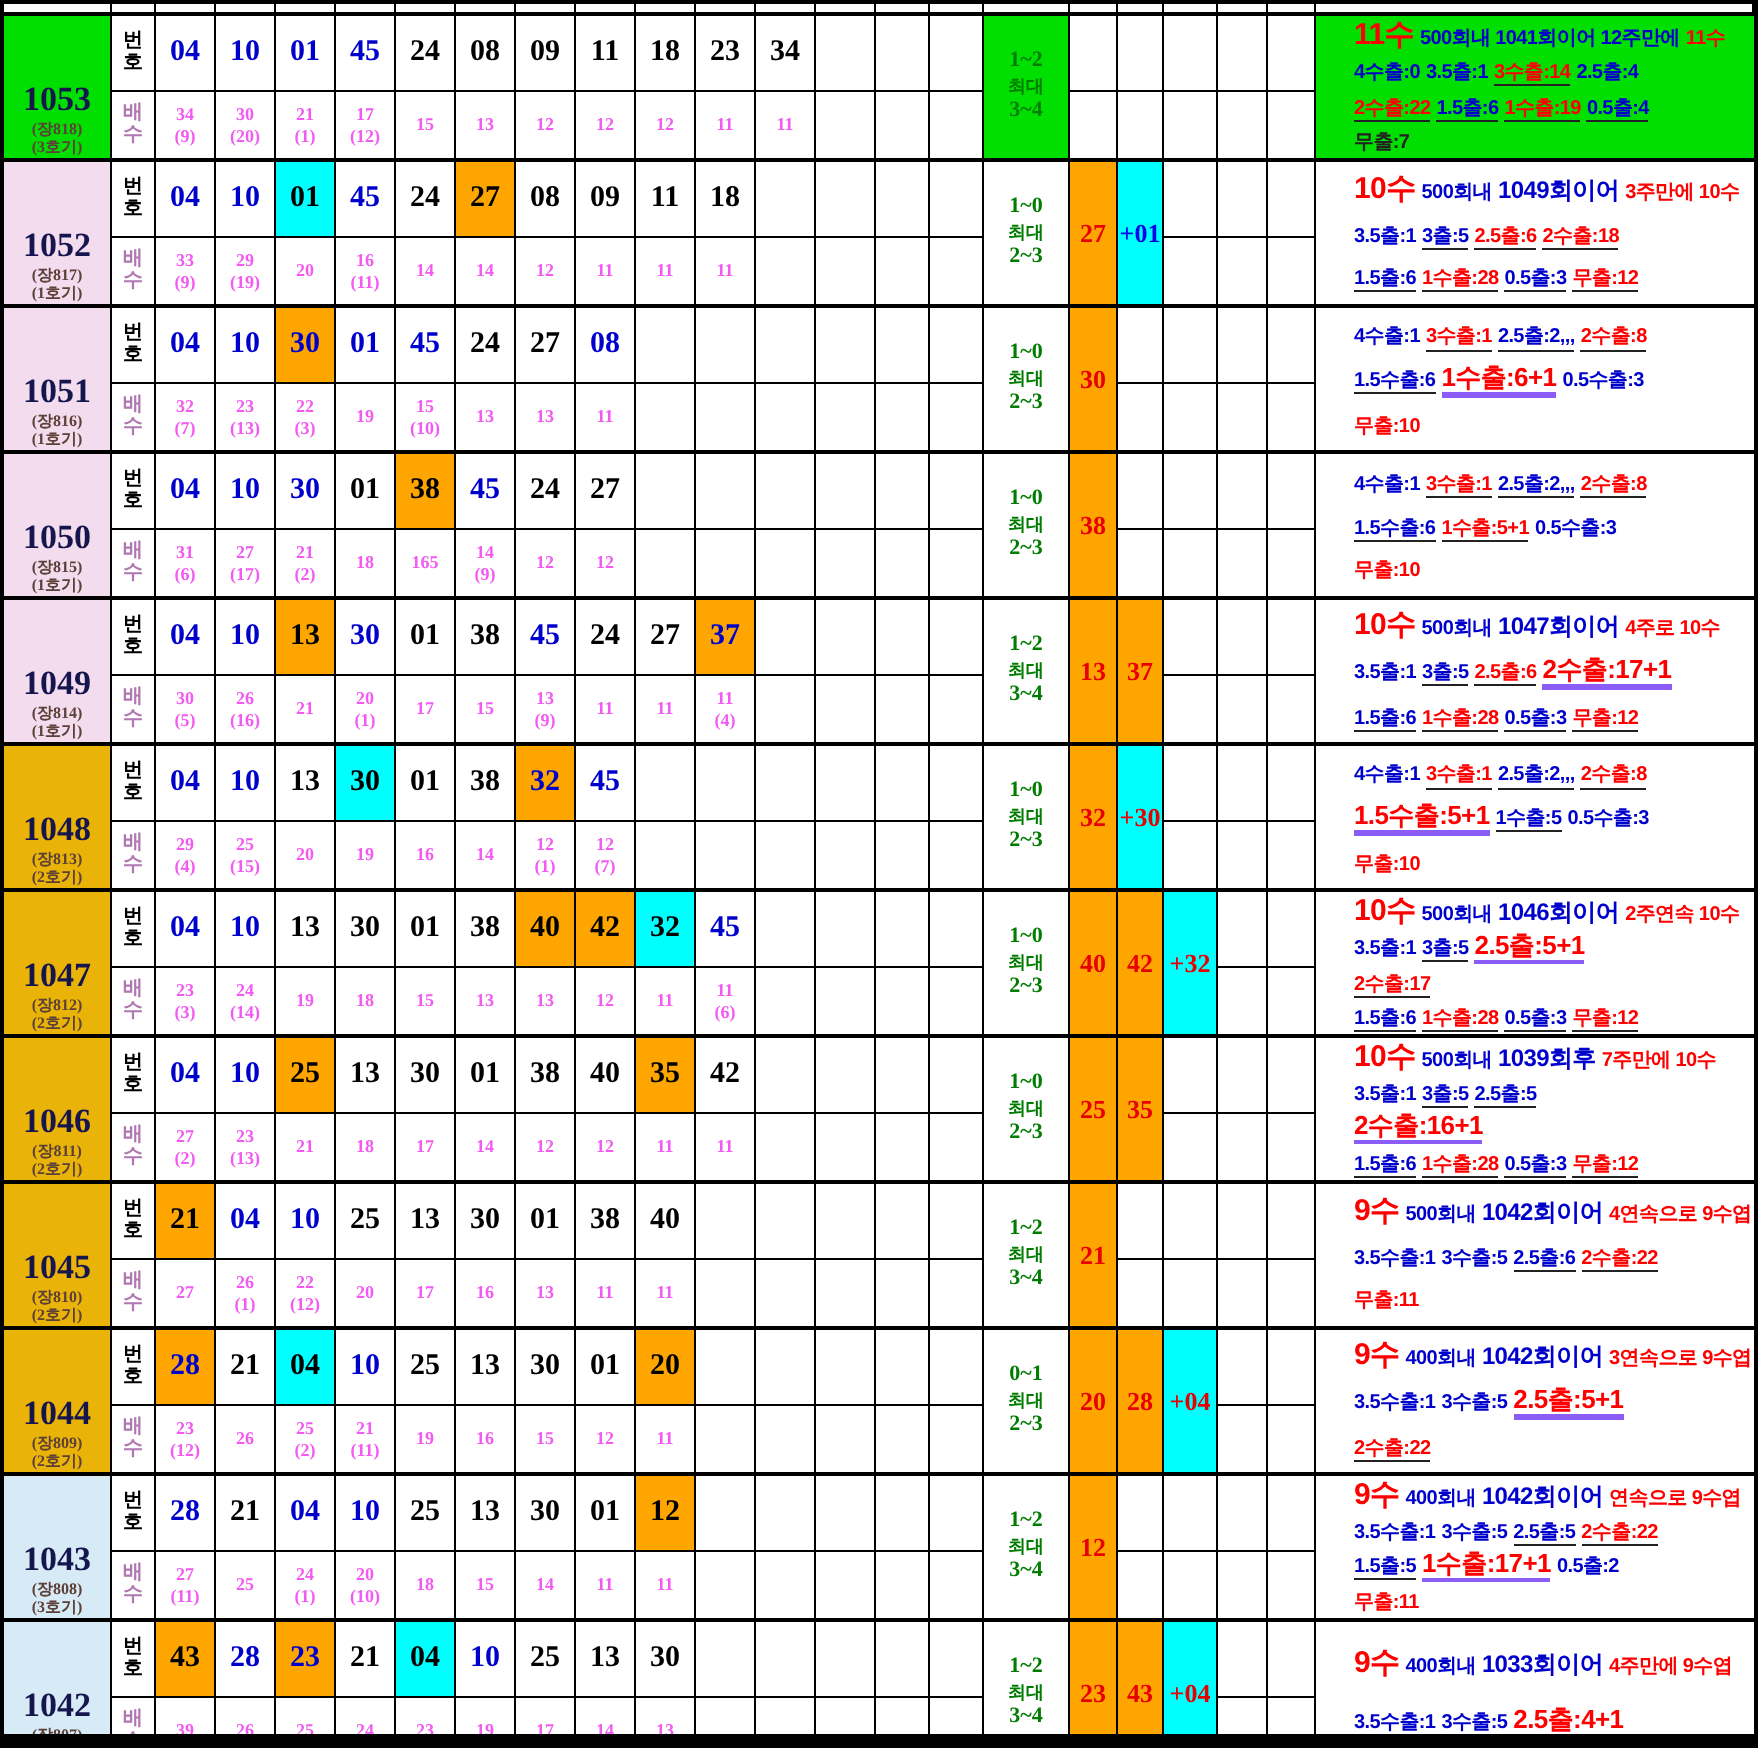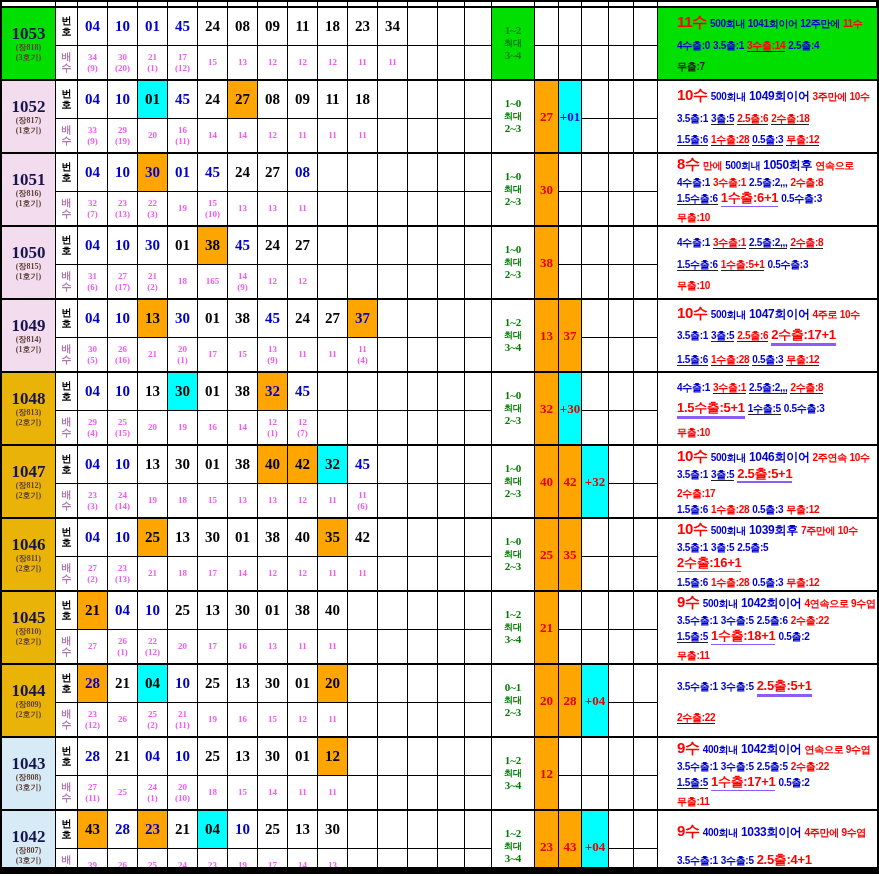--- a/index.html
+++ b/index.html
@@ -8,21 +8,21 @@
   .row{display:flex;height:73px;border-bottom:2px solid #000;box-sizing:border-box;background:#fff}
   .sliver{height:6px}
   .scol{border-right:1px solid #000;box-sizing:border-box;height:100%;flex:0 0 auto}
   .snote{flex:1}
   .col{display:flex;flex-direction:column;border-right:1px solid #000;box-sizing:border-box;flex:0 0 auto}
   .top{flex:0 0 37px;border-bottom:1px solid #000;display:flex;align-items:center;justify-content:center}
   .bot{flex:1;display:flex;align-items:center;justify-content:center}
   .w-lab{width:22px}.w-num{width:30px}.w-f1{width:27px}.w-a{width:24px}.w-b{width:23px}
   .w-c{width:27px}.w-d{width:25px}.w-e{width:24px}
   .idcell{width:54px;flex:0 0 54px;border-right:1px solid #000;box-sizing:border-box;display:flex;
-    flex-direction:column;align-items:center;justify-content:center}
+    flex-direction:column;align-items:center;justify-content:flex-end}
   .idnum{font-size:17px;font-weight:bold;color:#16164f;line-height:1.1}
   .idsub{font-size:8px;font-weight:bold;color:#5d4037;line-height:1.2}
   .lab{white-space:pre-line;text-align:center;font-weight:bold;line-height:1.05}
   .labnum{font-size:10px;color:#000}
   .labmul{font-size:10px;color:#b078b0}
   .ncell{font-size:15px;font-weight:bold;width:100%;height:100%;display:flex;align-items:center;justify-content:center}
   .c-blue{color:#0000CD}.c-black{color:#000}
   .bg-orange{background:#FFA500}.bg-cyan{background:#00FFFF}
   .mcell{font-size:9px;font-weight:bold;color:#F25AF2;white-space:pre-line;text-align:center;line-height:1.15}
   .rangecell{width:43px;flex:0 0 43px;display:flex;flex-direction:column;align-items:center;justify-content:center;
@@ -193,20 +193,21 @@
         <div class="top"></div>
         <div class="bot"></div>
       </div>
       <div class="col w-e">
         <div class="top"></div>
         <div class="bot"></div>
       </div>
       <div class="notecell">
         <div class="note-line"><span class="sg sg-rlg">11수</span><span class="sg sg-b">500회내 1041회이어 12주만에</span><span class="sg sg-r">11수</span></div>
         <div class="note-line"><span class="sg sg-b">4수출:0</span><span class="sg sg-b">3.5출:1</span><span class="sg sg-ru">3수출:14</span><span class="sg sg-b">2.5출:4</span></div>
+        <div class="note-line"><span class="sg sg-ru">2수출:22</span><span class="sg sg-bu">1.5출:6</span><span class="sg sg-ru">1수출:19</span><span class="sg sg-bu">0.5출:4</span></div>
         <div class="note-line"><span class="sg sg-k">무출:7</span></div>
       </div>
     </div>
     <div class="row theme-pink">
       <div class="idcell">
         <div class="idnum">1052</div>
         <div class="idsub">(장817)</div>
         <div class="idsub">(1호기)</div>
       </div>
       <div class="col w-lab">
@@ -423,21 +424,20 @@
       </div>
       <div class="col w-d">
         <div class="top"></div>
         <div class="bot"></div>
       </div>
       <div class="col w-e">
         <div class="top"></div>
         <div class="bot"></div>
       </div>
       <div class="notecell">
-        <div class="note-line"><span class="sg sg-rlg">8수</span><span class="sg sg-r">만에</span><span class="sg sg-b">500회내</span><span class="sg sg-bb">1050회후</span><span class="sg sg-r">연속으로</span></div>
         <div class="note-line"><span class="sg sg-b">4수출:1</span><span class="sg sg-ru">3수출:1</span><span class="sg sg-bu">2.5출:2,,,</span><span class="sg sg-ru">2수출:8</span></div>
         <div class="note-line"><span class="sg sg-bu">1.5수출:6</span><span class="sg sg-rbu">1수출:6+1</span><span class="sg sg-b">0.5수출:3</span></div>
         <div class="note-line"><span class="sg sg-r">무출:10</span></div>
       </div>
     </div>
     <div class="row theme-pink">
       <div class="idcell">
         <div class="idnum">1050</div>
         <div class="idsub">(장815)</div>
         <div class="idsub">(1호기)</div>
@@ -1119,21 +1119,20 @@
         <div class="top"></div>
         <div class="bot"></div>
       </div>
       <div class="col w-e">
         <div class="top"></div>
         <div class="bot"></div>
       </div>
       <div class="notecell">
         <div class="note-line"><span class="sg sg-rlg">9수</span><span class="sg sg-b">500회내</span><span class="sg sg-bb">1042회이어</span><span class="sg sg-r">4연속으로 9수엽</span></div>
         <div class="note-line"><span class="sg sg-b">3.5수출:1</span><span class="sg sg-b">3수출:5</span><span class="sg sg-bu">2.5출:6</span><span class="sg sg-ru">2수출:22</span></div>
-        <div class="note-line"><span class="sg sg-bu">1.5출:5</span><span class="sg sg-rbu">1수출:18+1</span><span class="sg sg-b">0.5출:2</span></div>
         <div class="note-line"><span class="sg sg-r">무출:11</span></div>
       </div>
     </div>
     <div class="row theme-lgreen">
       <div class="idcell">
         <div class="idnum">1044</div>
         <div class="idsub">(장809)</div>
         <div class="idsub">(2호기)</div>
       </div>
       <div class="col w-lab">
@@ -1229,20 +1228,21 @@
       <div class="markcell w-c bg-cyan mark-red">+04</div>
       <div class="col w-d">
         <div class="top"></div>
         <div class="bot"></div>
       </div>
       <div class="col w-e">
         <div class="top"></div>
         <div class="bot"></div>
       </div>
       <div class="notecell">
+        <div class="note-line"><span class="sg sg-rlg">9수</span><span class="sg sg-b">400회내</span><span class="sg sg-bb">1042회이어</span><span class="sg sg-r">3연속으로 9수엽</span></div>
         <div class="note-line"><span class="sg sg-b">3.5수출:1</span><span class="sg sg-b">3수출:5</span><span class="sg sg-rbu">2.5출:5+1</span></div>
         <div class="note-line"><span class="sg sg-ru">2수출:22</span></div>
       </div>
     </div>
     <div class="row theme-lblue">
       <div class="idcell">
         <div class="idnum">1043</div>
         <div class="idsub">(장808)</div>
         <div class="idsub">(3호기)</div>
       </div>

